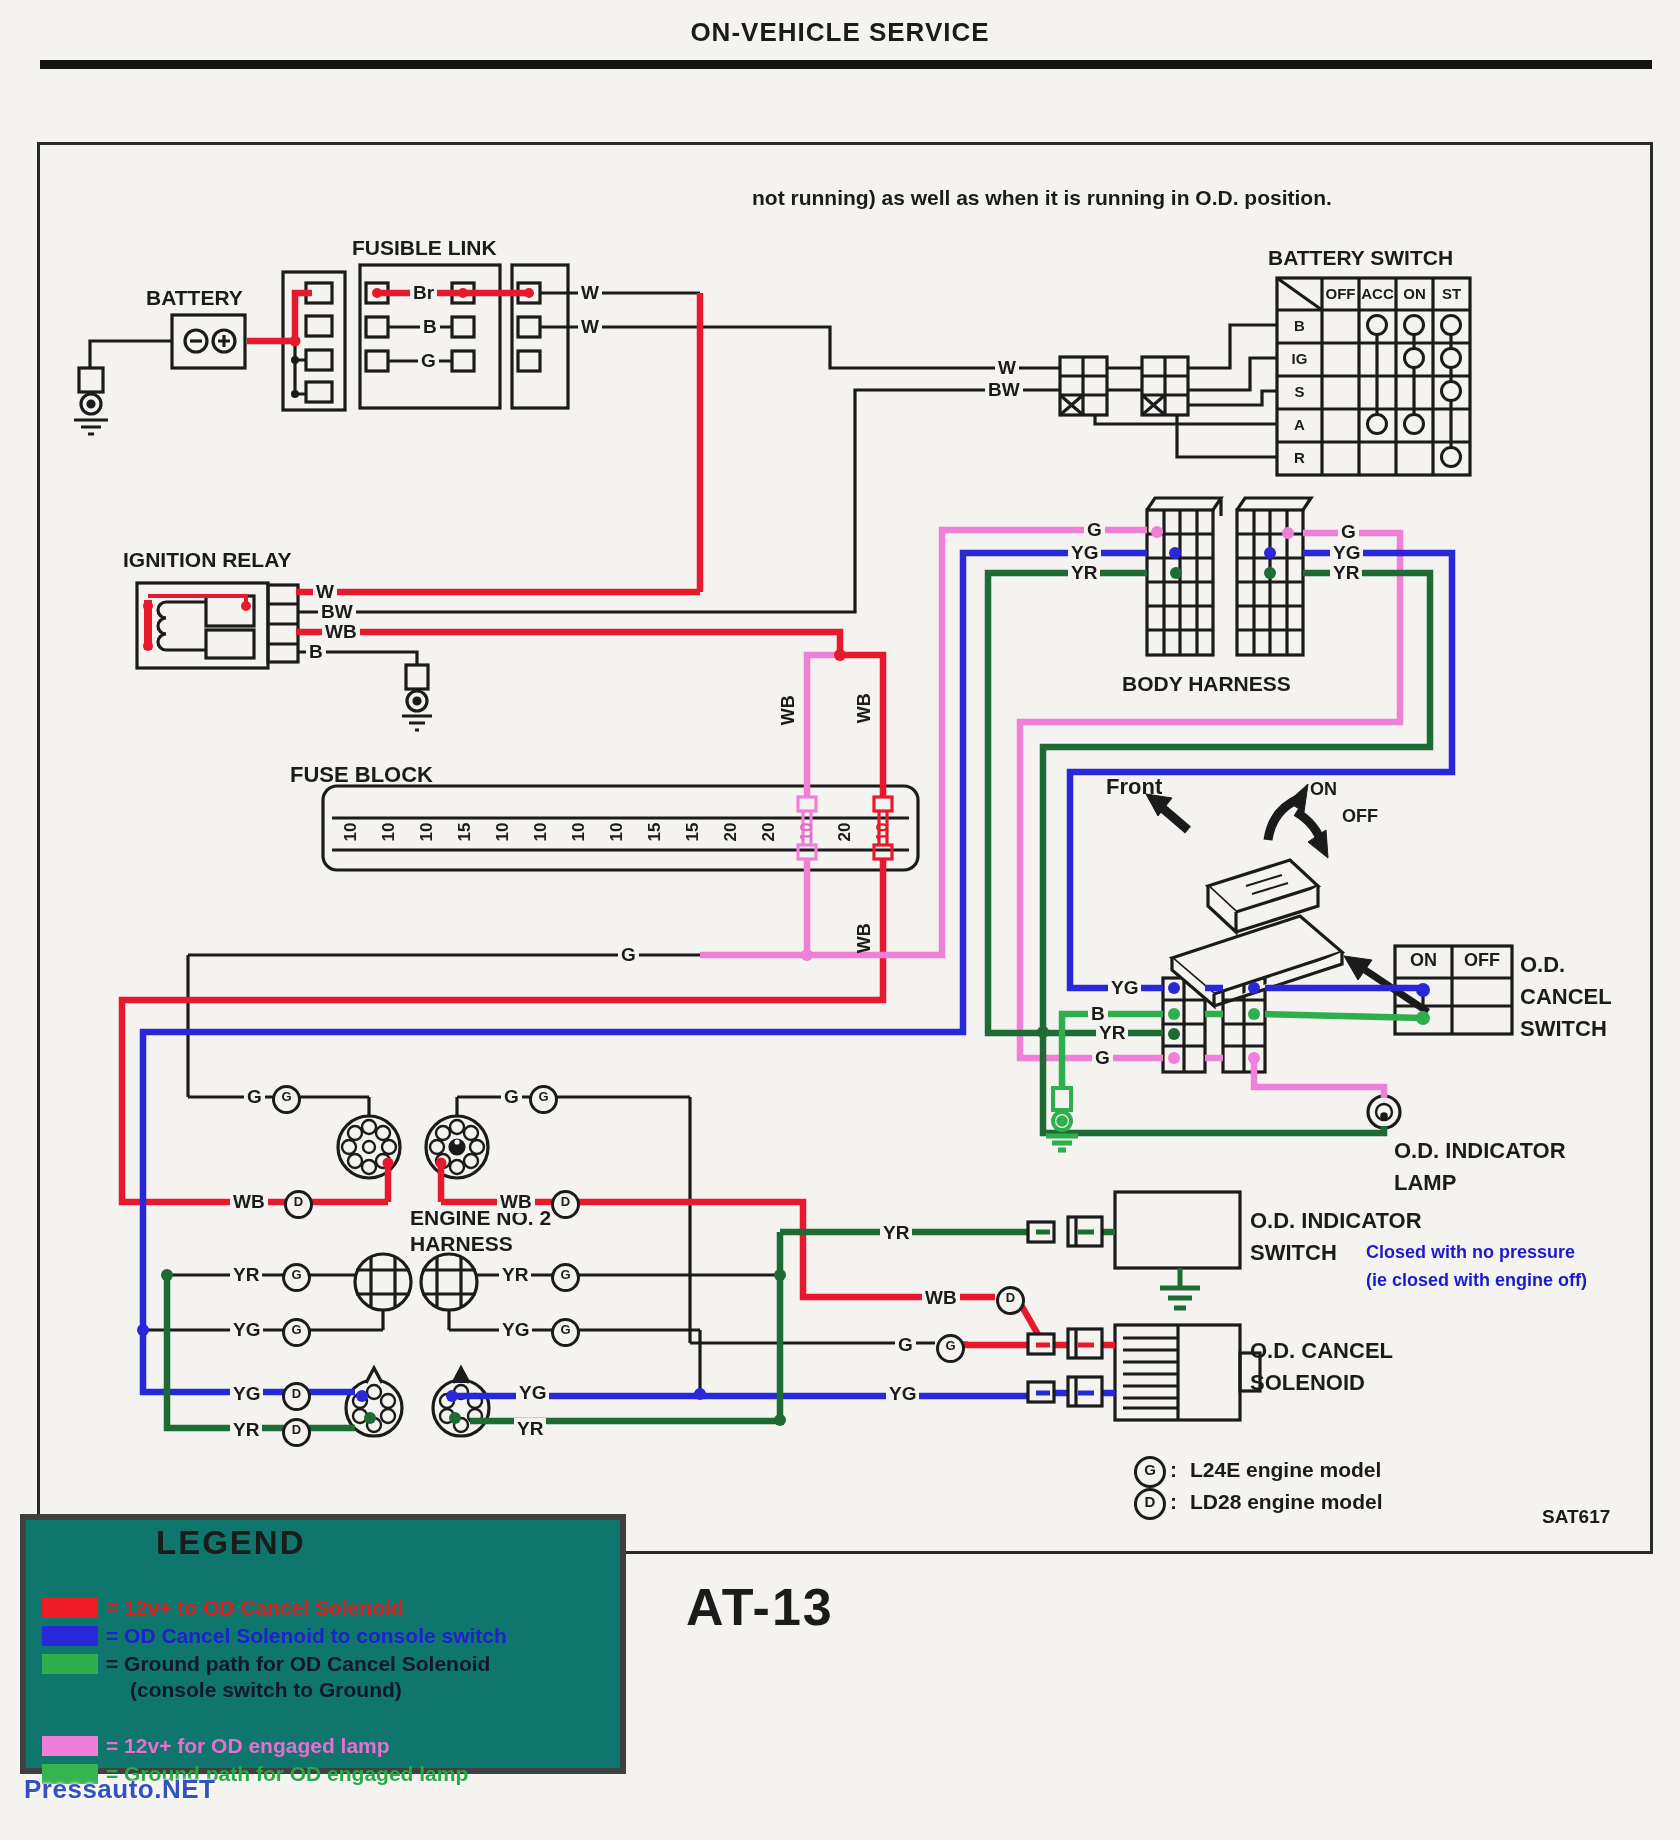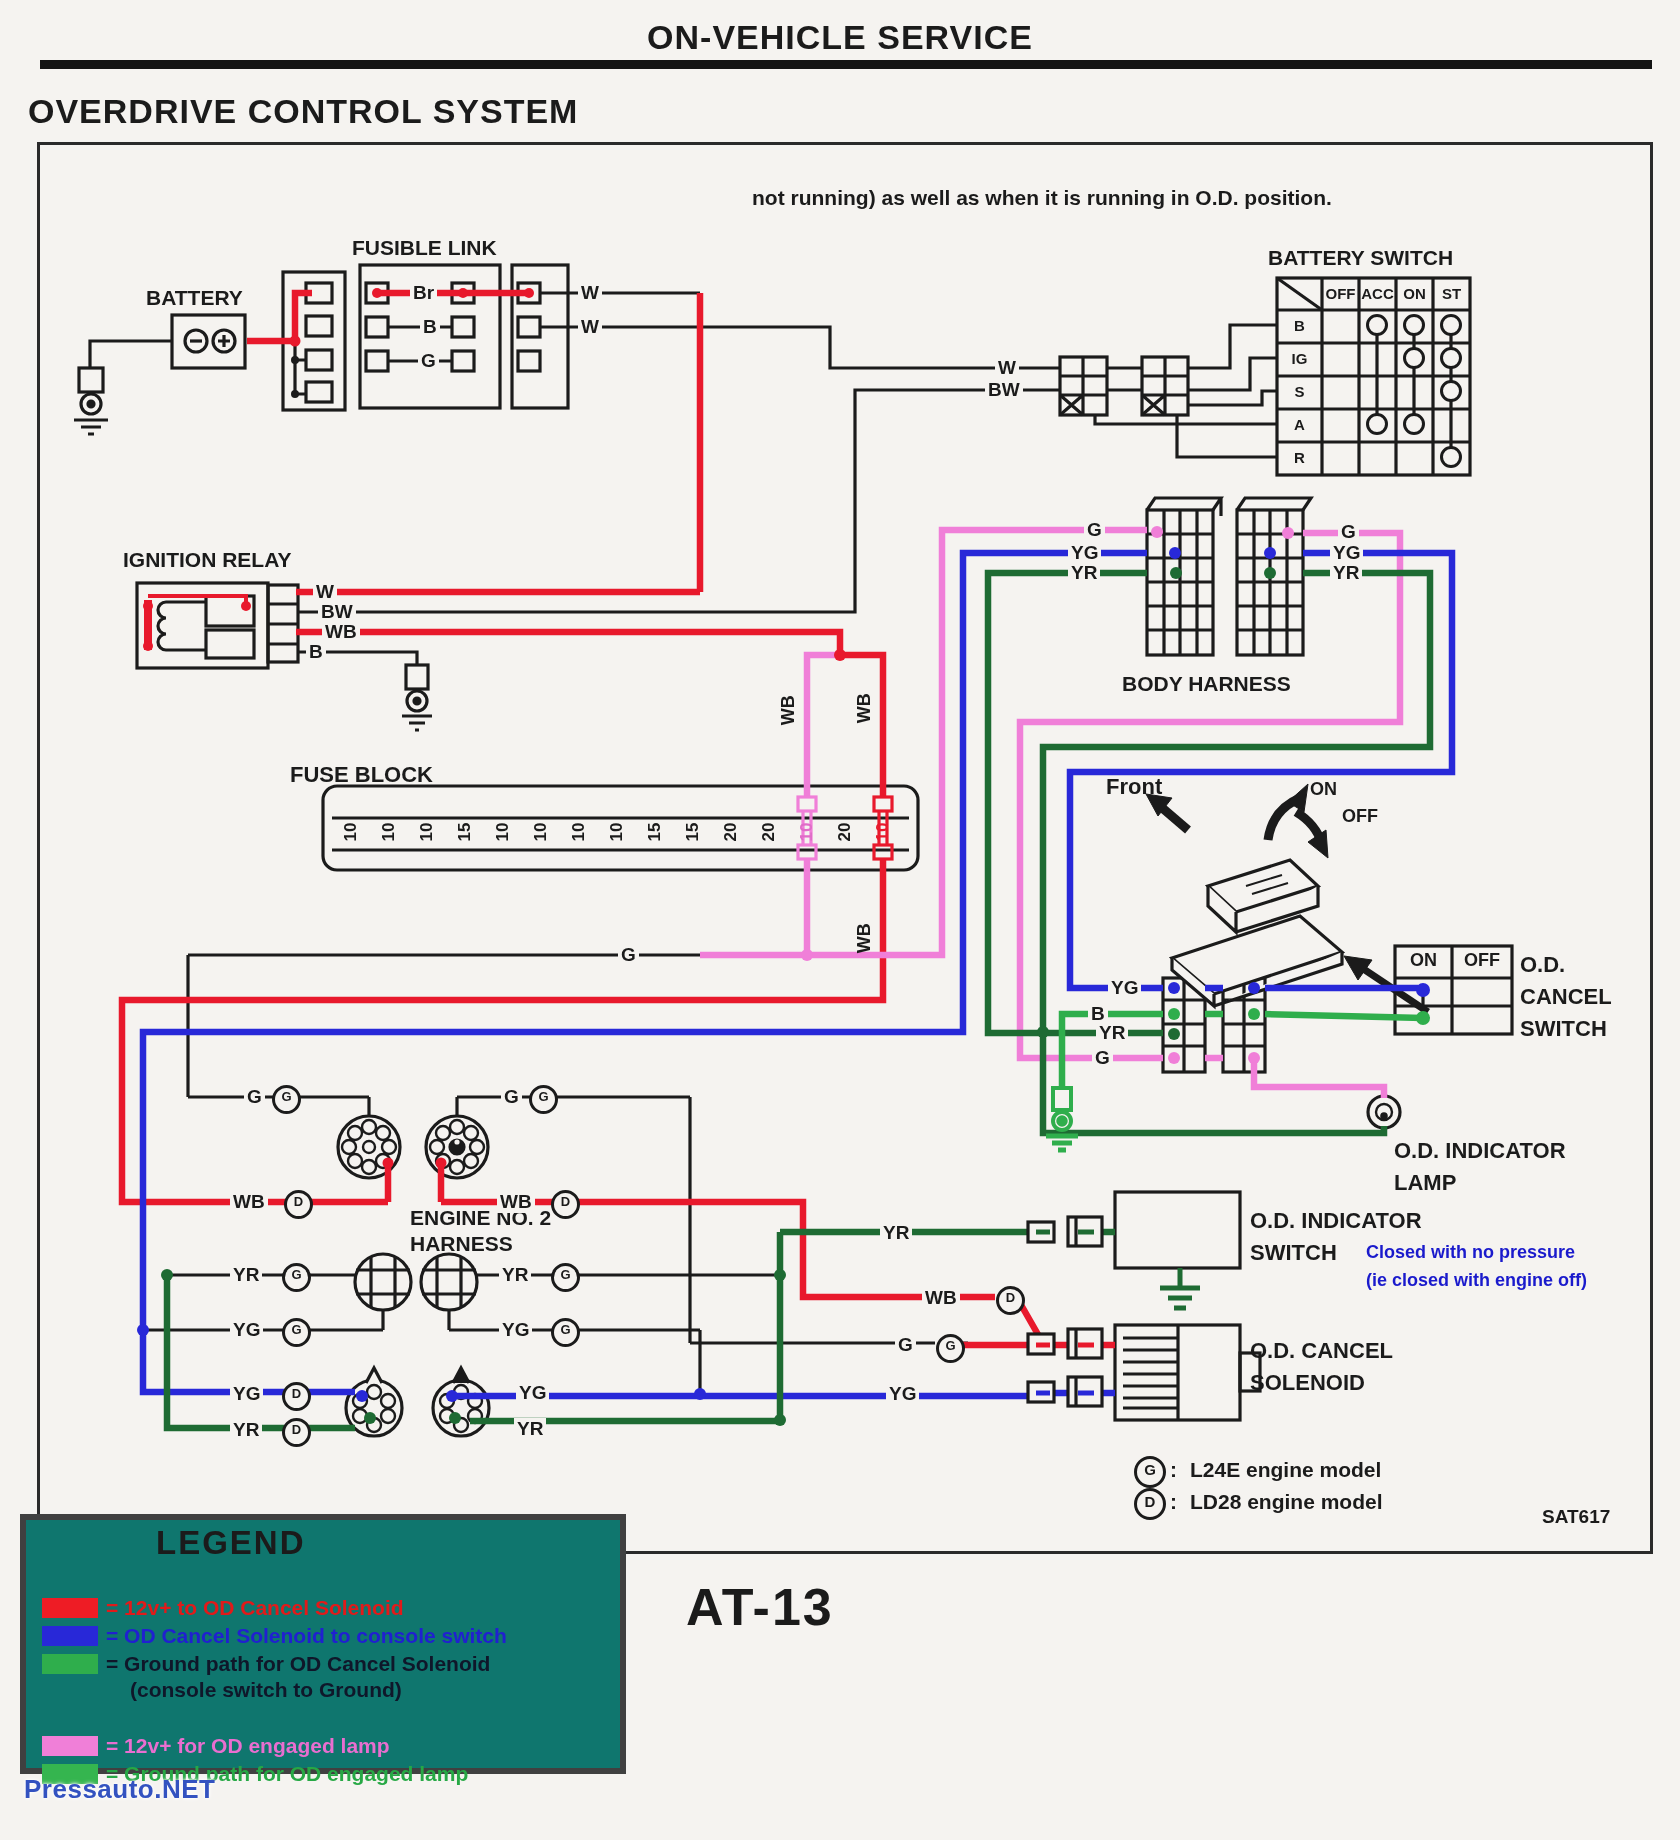--- a/index.html
+++ b/index.html
@@ -2,21 +2,21 @@
 <html><head>
 <meta charset="utf-8">
 <style>
   html,body{margin:0;padding:0;background:#e8e6e2;}
   #page{position:relative;width:1680px;height:1840px;background:#f5f3f0;overflow:hidden;
         font-family:"Liberation Sans",sans-serif;}
   svg{position:absolute;left:0;top:0;z-index:2;}
   .lbl{position:absolute;z-index:5;font-family:"Liberation Sans",sans-serif;font-weight:700;
        color:#1b1b1b;white-space:nowrap;line-height:1.15;}
   .s15{font-size:15px}.s18{font-size:18px}.s19{font-size:19px}
-  .s21{font-size:21px}.s22{font-size:22px}.s30{font-size:34px;letter-spacing:1px}
+  .s21{font-size:21px}.s22{font-size:22px}.s30{font-size:26px;letter-spacing:1px}
   .wl{background:#f5f3f0;padding:0 3px;}
   .rot{transform:rotate(-90deg);transform-origin:center;}
   .ctr{text-align:center;}
   .cl{position:absolute;z-index:5;width:23px;height:23px;border:3px solid #1b1b1b;border-radius:50%;
       background:#f5f3f0;font:700 13px/18px "Liberation Sans",sans-serif;text-align:center;color:#1b1b1b;}
   .cl.big{width:26px;height:26px;font-size:15px;line-height:21px;}
   .fn{position:absolute;z-index:5;width:34px;text-align:center;
       font:700 17px "Liberation Sans",sans-serif;transform:rotate(-90deg);color:#1b1b1b;}
   .fn.pink{color:#e06cc8}.fn.red{color:#e8192c}
   .rule{position:absolute;left:40px;top:60px;width:1612px;height:9px;background:#141414;z-index:3;}
@@ -30,21 +30,20 @@
   #watermark{position:absolute;left:24px;top:1774px;z-index:9;font-weight:700;font-size:26px;
       color:#3352c0;letter-spacing:.5px;text-shadow:0 0 3px #ffffff,0 0 5px #ffffff;}
 </style>
 </head>
 <body>
 
 <div id="page">
 
   <div class="lbl s30 ctr" style="left:0;top:18px;width:1680px;">ON-VEHICLE SERVICE</div>
   <div class="rule"></div>
-  <div class="lbl s30" style="left:28px;top:92px;">OVERDRIVE CONTROL SYSTEM</div>
   <div class="frame"></div>
 
   <svg width="1680" height="1840" viewBox="0 0 1680 1840">
 
     <g stroke="#1b1b1b" stroke-width="3.2" fill="none">
 
       <rect x="172" y="315" width="73" height="53"></rect>
       <circle cx="196" cy="341" r="11"></circle>
         <path d="M190 341H202"></path>
       <circle cx="224" cy="341" r="11"></circle>

